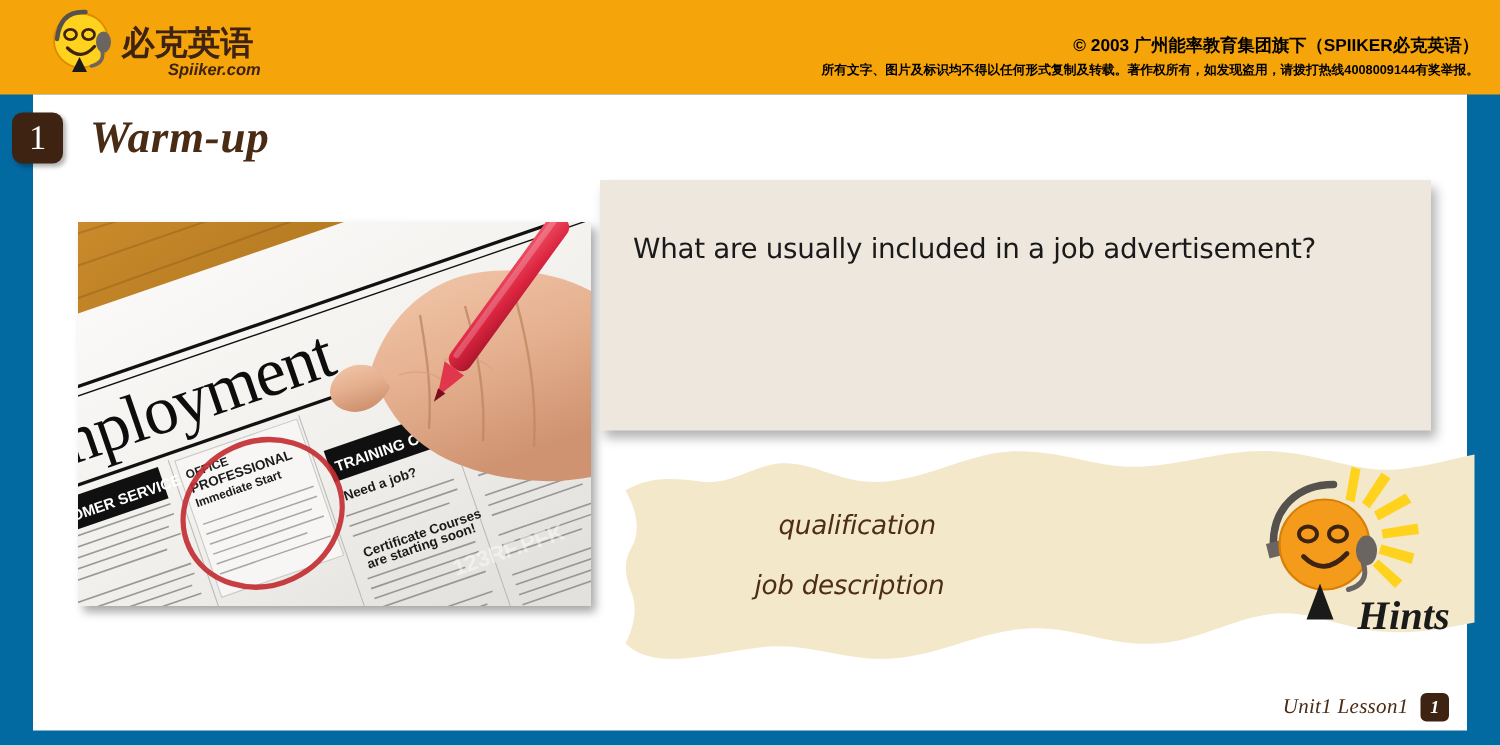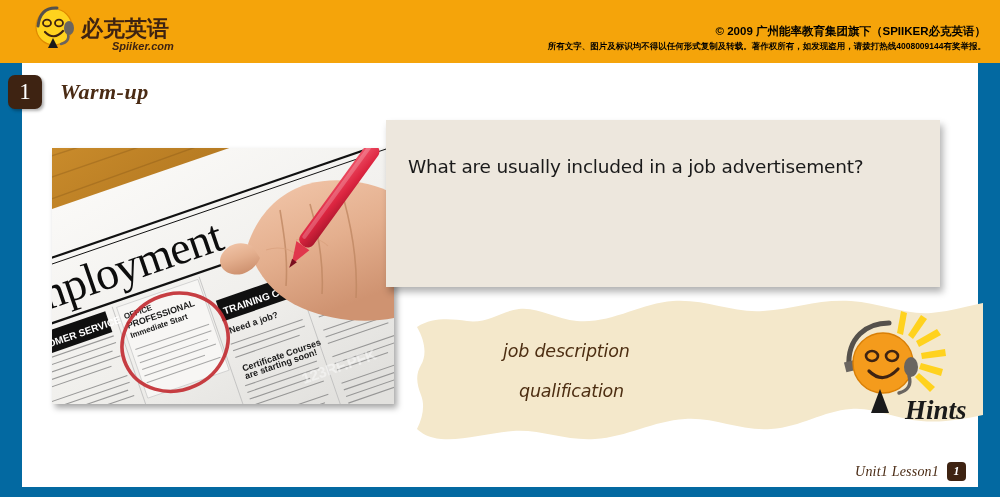--- a/index.html
+++ b/index.html
@@ -90,40 +90,40 @@
     display: flex;
     align-items: center;
     justify-content: center;
     box-shadow: 2px 2px 3px rgba(0,0,0,0.30);
   }
   .title-text {
     margin-left: 18px;
     font-family: "Liberation Serif", serif;
     font-style: italic;
     font-weight: bold;
-    font-size: 22px;
+    font-size: 30px;
     color: #4A2B14;
     letter-spacing: 0.5px;
   }
 
   
   .photo-wrap {
     position: absolute;
     left: 30px; top: 85px;
     width: 342px; height: 256px;
     box-shadow: 3px 4px 6px rgba(0,0,0,0.35);
     overflow: hidden;
     background: #cfc9bd;
   }
   .photo-wrap svg { display: block; }
 
   
   .question-card {
     position: absolute;
-    left: 364px; top: 57px;
+    left: 378px; top: 57px;
     width: 554px; height: 167px;
     background: #EDE7DD;
     box-shadow: 3px 5px 7px rgba(0,0,0,0.30);
   }
   .question-text {
     position: absolute;
     left: 22px; top: 36px;
     font-size: 18.5px;
     color: #1a1a1a;
     font-family: "DejaVu Sans", sans-serif;
@@ -213,21 +213,21 @@
         <path d="M44 30 Q46 38 37 40" fill="none" stroke="#6A6560" stroke-width="2.4" stroke-linecap="round"></path>
 
         <path d="M24 44 L34 44 L29 34 Z" fill="#1a1a1a"></path>
 
         <text x="57" y="32" font-family="'DejaVu Sans', sans-serif" font-size="22" font-weight="bold" fill="#3E2312">必克英语</text>
         <text x="88" y="46" font-family="'Liberation Sans', sans-serif" font-size="11" font-style="italic" font-weight="bold" fill="#3E2312">Spiiker.com</text>
       </svg>
     </div>
 
     <div class="copyright">
-      <div class="copy-line1">© 2009 广州能率教育集团旗下（SPIIKER必克英语）</div>
+      <div class="copy-line1">© 2003 广州能率教育集团旗下（SPIIKER必克英语）</div>
       <div class="copy-line2">所有文字、图片及标识均不得以任何形式复制及转载。著作权所有，如发现盗用，请拨打热线4008009144有奖举报。</div>
     </div>
   </div>
 
   <div class="panel">
 
     <div class="section-title">
       <div class="num-badge">1</div>
       <div class="title-text">Warm-up</div>
     </div>
@@ -435,22 +435,22 @@
                  C238 124 212 140 180 142
                  C150 144 126 132 98 134
                  C72 136 48 144 26 142
                  C14 141 6 136 2 132
                  C8 120 10 108 6 98
                  C2 88 0 78 6 68
                  C12 58 10 44 2 30 Z" fill="#F4E8CB"></path>
       </svg>
 
       <div class="hint-list">
+        <div class="hint-item second">qualification</div>
         <div class="hint-item">job description</div>
-        <div class="hint-item second">qualification</div>
       </div>
 
       <div class="mascot">
         <svg width="175" height="122" viewBox="0 0 175 122" xmlns="http://www.w3.org/2000/svg">
 
           <g fill="#FFD21E">
             <path d="M78 2 L84 4 L80 26 L74 24 Z"></path>
             <path d="M98 6 L104 10 L90 30 L85 26 Z"></path>
             <path d="M114 20 L118 26 L96 38 L93 32 Z"></path>
             <path d="M122 40 L123 47 L99 50 L98 44 Z"></path>

